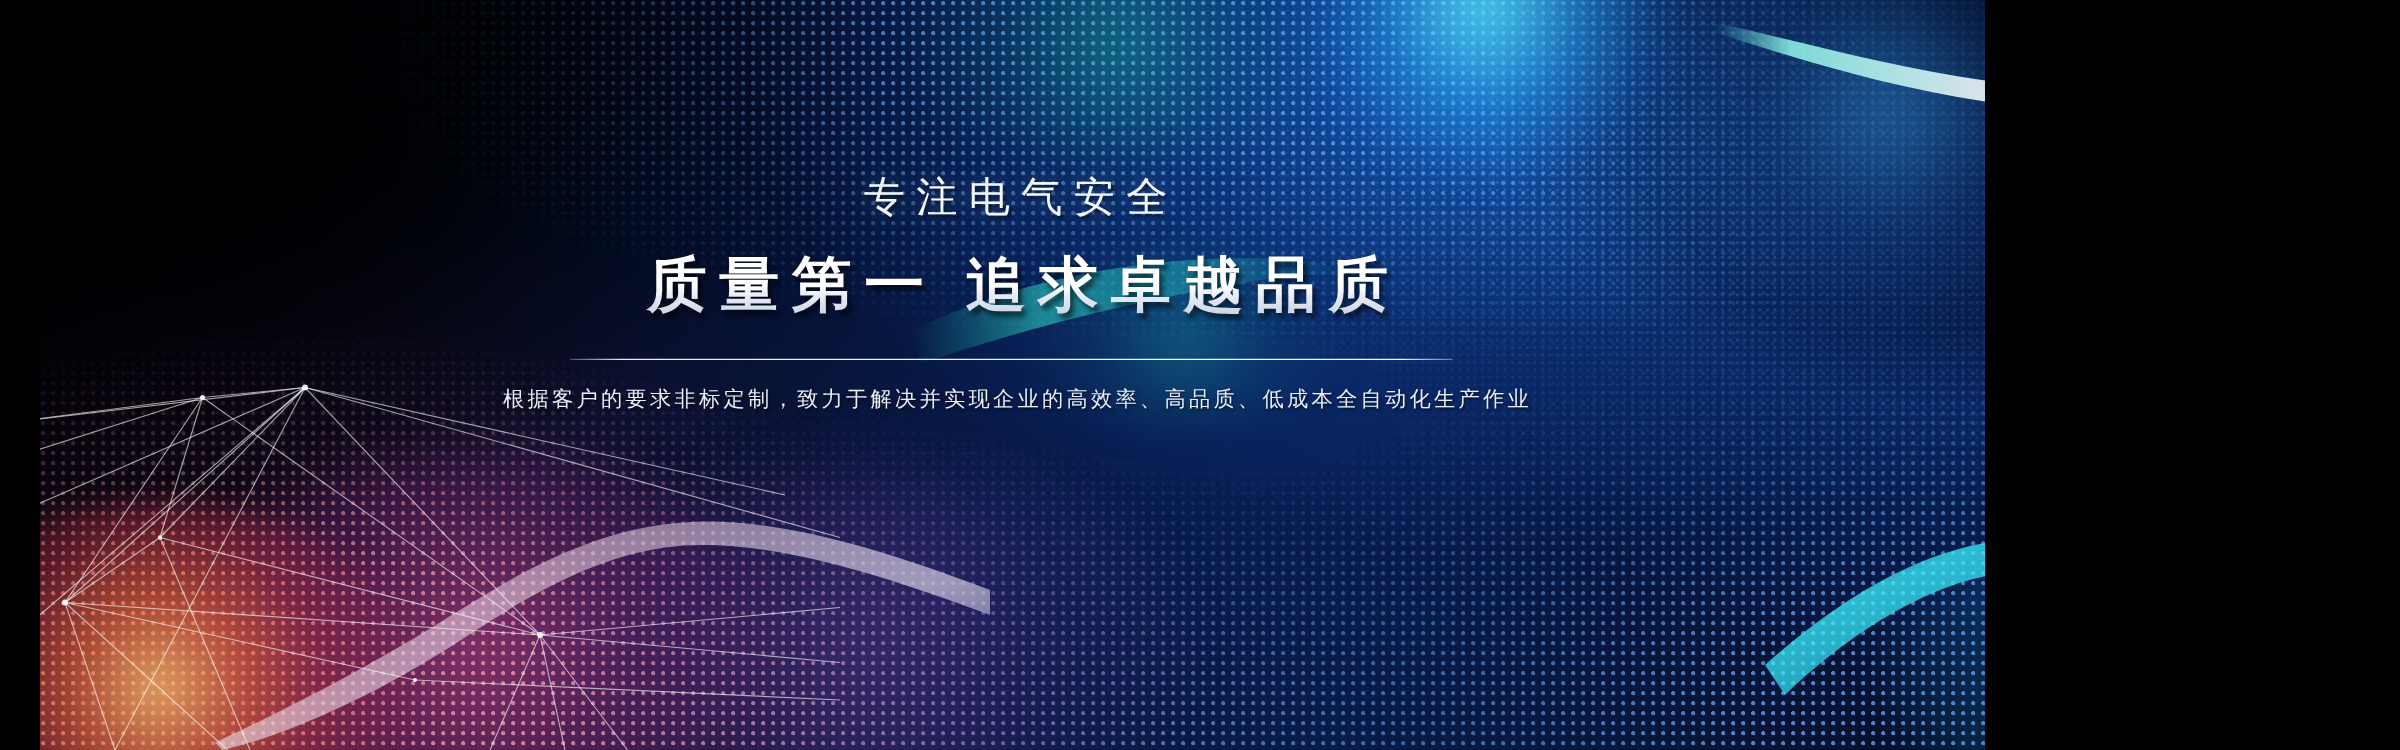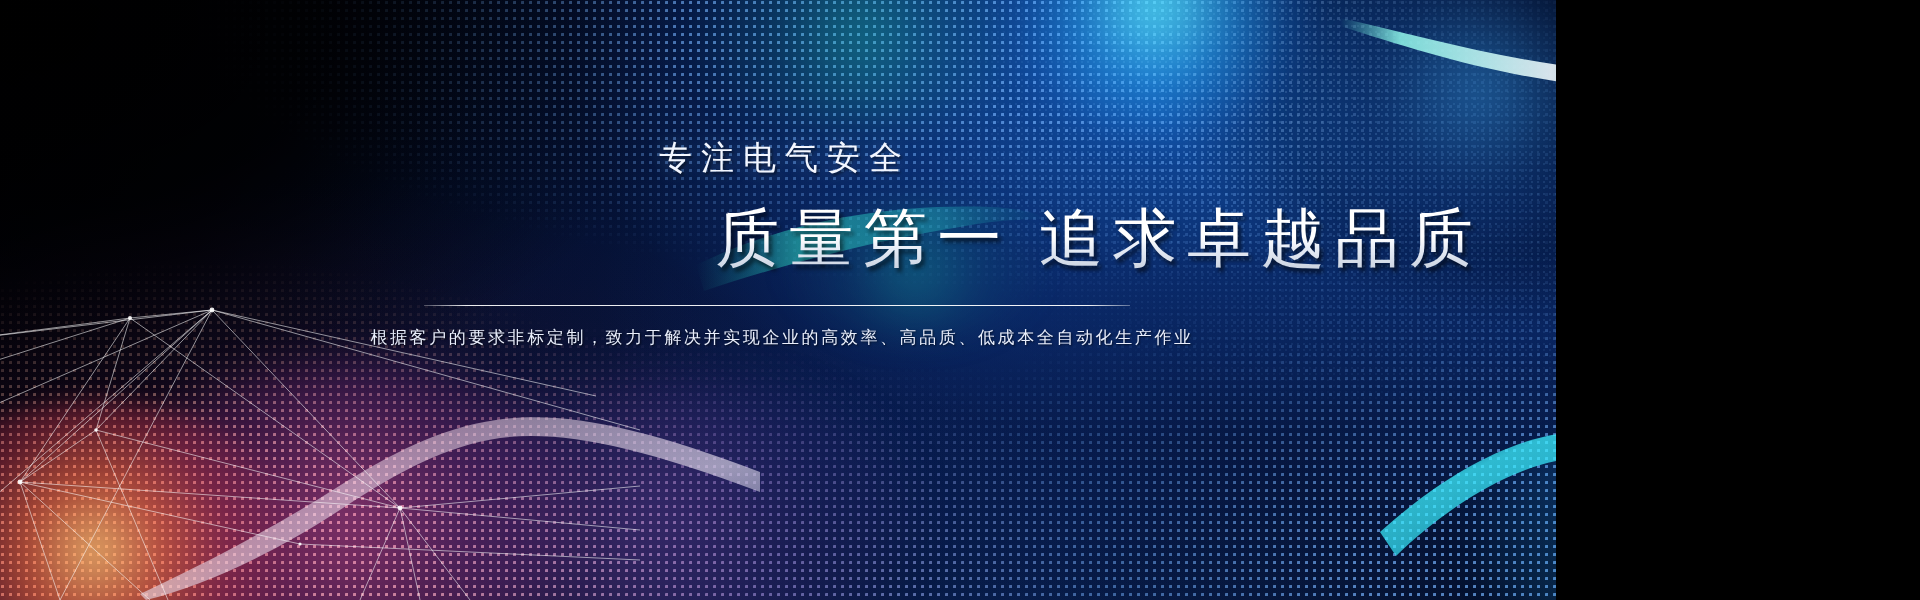--- a/index.html
+++ b/index.html
@@ -6,20 +6,21 @@
   * { margin:0; padding:0; box-sizing:border-box; }
   html,body { background:#000; }
 
   #stage {
     position:relative;
     width:1556px;
     height:600px;
     overflow:hidden;
     font-family:"Liberation Sans","DejaVu Sans",sans-serif;
     background:#c2410c;
+    margin-left:32px;
   }
 
   
   .bg-base{
     position:absolute; inset:0;
     background:
       radial-gradient(ellipse 900px 560px at 1180px 60px,  rgba(20,95,190,0.95) 0%, rgba(12,55,130,0.55) 38%, rgba(5,18,55,0.15) 68%, rgba(0,0,0,0) 100%),
       radial-gradient(ellipse 760px 420px at 1560px 330px, rgba(10,42,110,0.85) 0%, rgba(5,20,65,0.40) 50%, rgba(0,0,0,0) 100%),
       radial-gradient(ellipse 700px 520px at 980px 300px,  rgba(12,38,105,0.75) 0%, rgba(6,18,60,0.35) 55%, rgba(0,0,0,0) 100%),
       radial-gradient(ellipse 620px 380px at 330px 560px,  rgba(120,35,60,0.55) 0%, rgba(60,18,48,0.25) 55%, rgba(0,0,0,0) 100%),
@@ -151,31 +152,30 @@
     font-size:33px;
     letter-spacing:9px;
     color:#f2f6ff;
     font-weight:500;
     text-shadow:2px 2px 3px rgba(0,0,0,.55), 0 0 18px rgba(150,200,255,.35);
     line-height:1.1;
     padding-left:14px;
   }
   .headline{
     margin-top:26px;
-    font-size:64px;
-    font-weight:normal;
+    font-size:48px;
+    font-weight:bold;
     letter-spacing:10px;
     line-height:1.14;
     padding-left:18px;
     background:linear-gradient(180deg,#ffffff 0%, #ffffff 48%, #e6ecf6 64%, #c3ccdb 100%);
     -webkit-background-clip:text;
     background-clip:text;
     color:transparent;
     filter:drop-shadow(3px 4px 2px rgba(0,0,0,.6));
-    text-align:right;
   }
   .divider{
     margin:30px auto 0 auto;
     width:706px;
     height:1px;
     background:linear-gradient(90deg, rgba(255,255,255,.25) 0%, rgba(255,255,255,.92) 6%, rgba(255,255,255,.95) 94%, rgba(255,255,255,.35) 100%);
     transform:translateX(-1px);
   }
   .subtitle{
     margin-top:20px;

